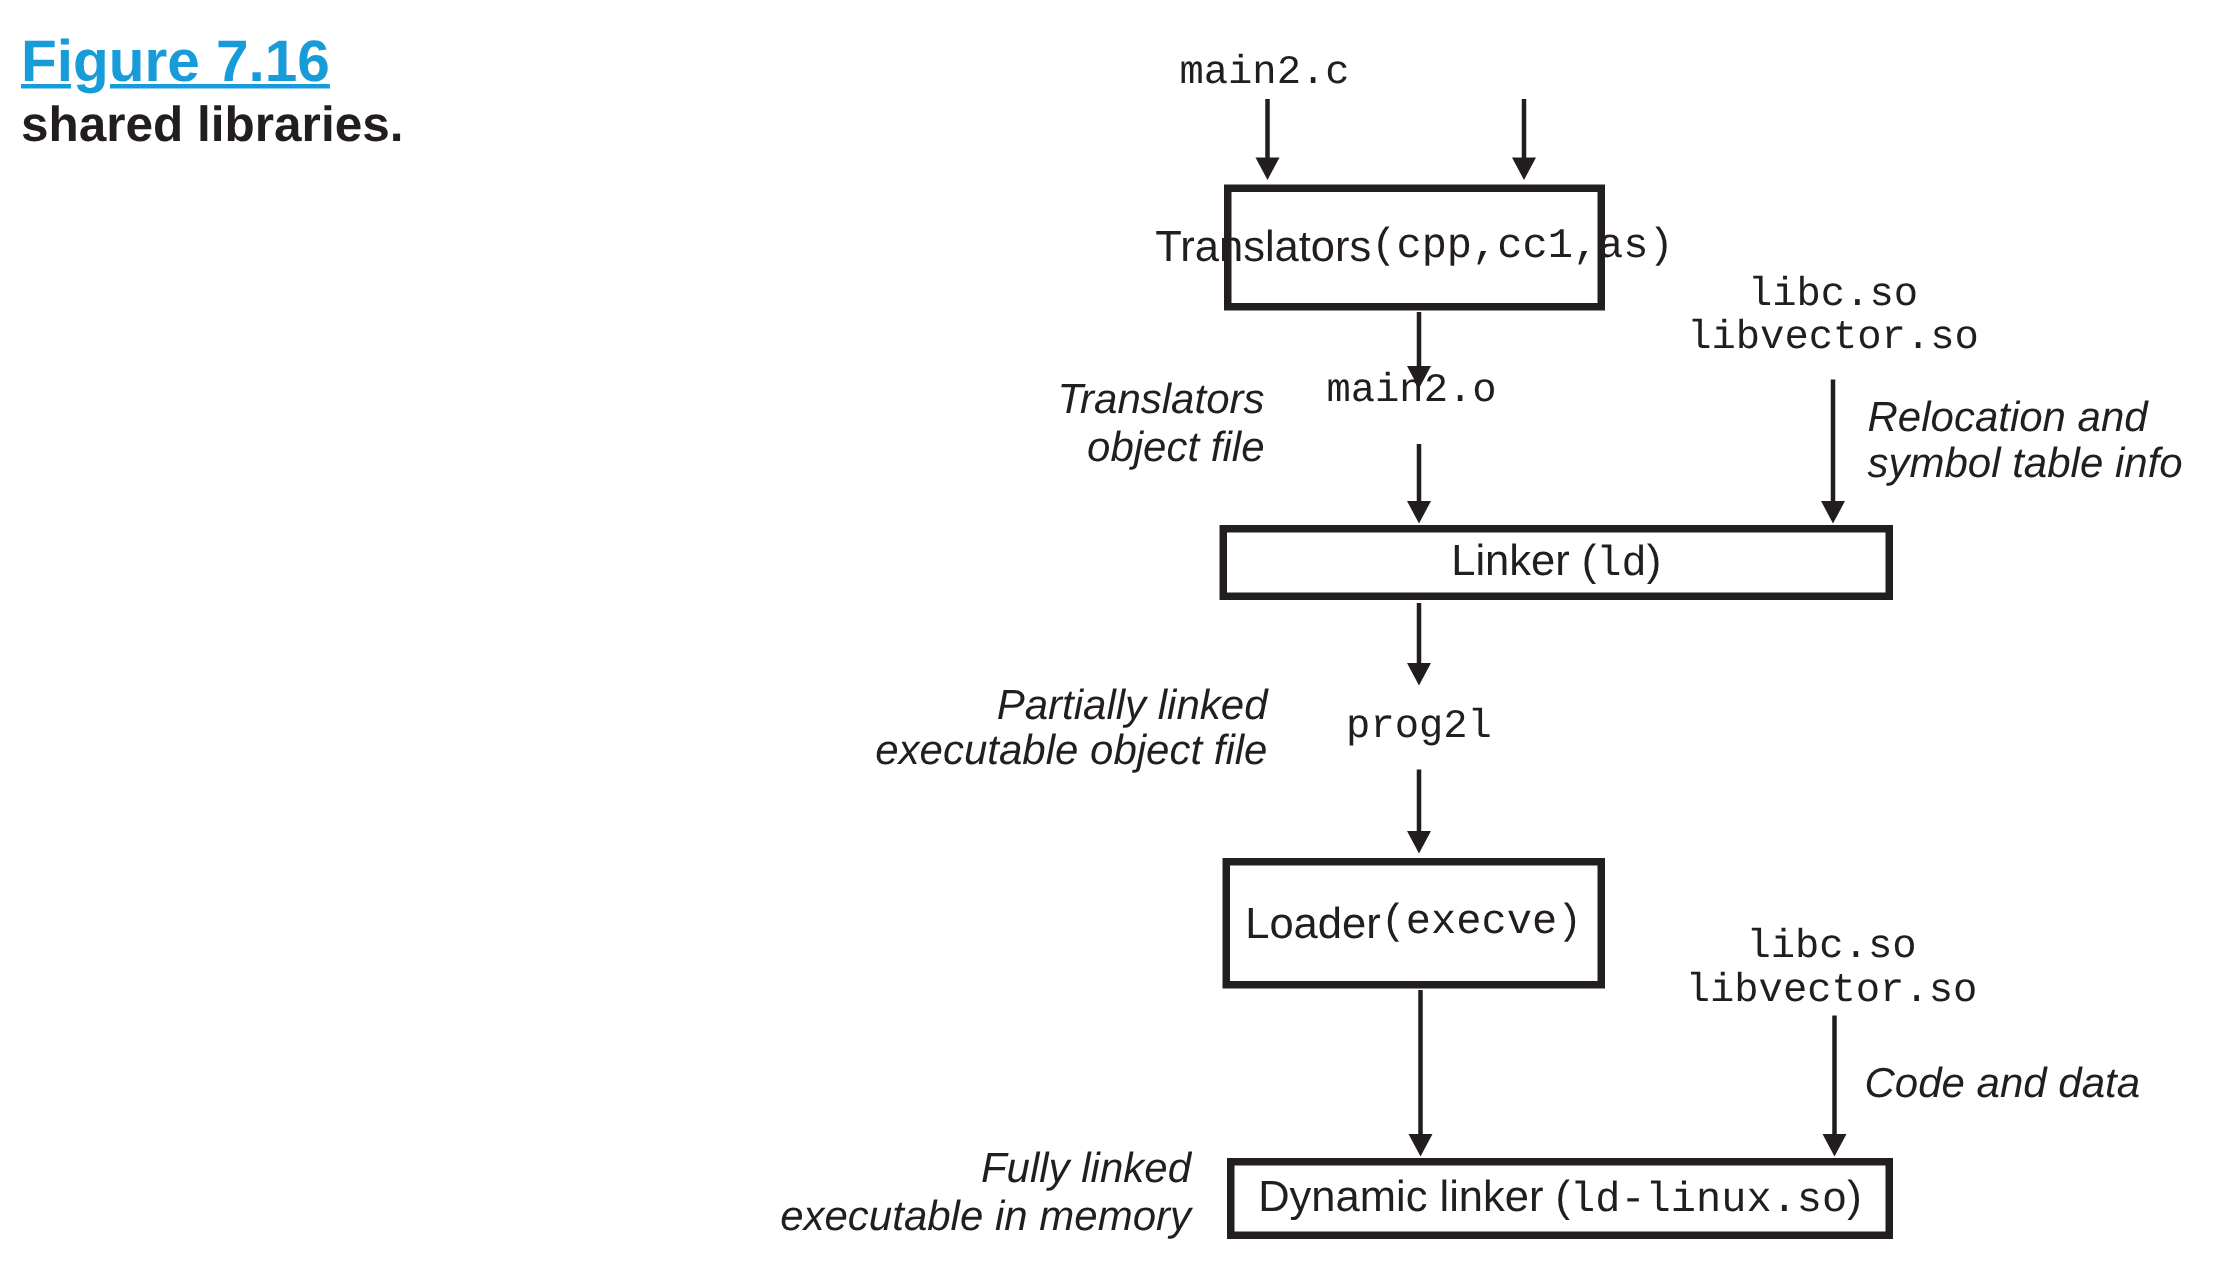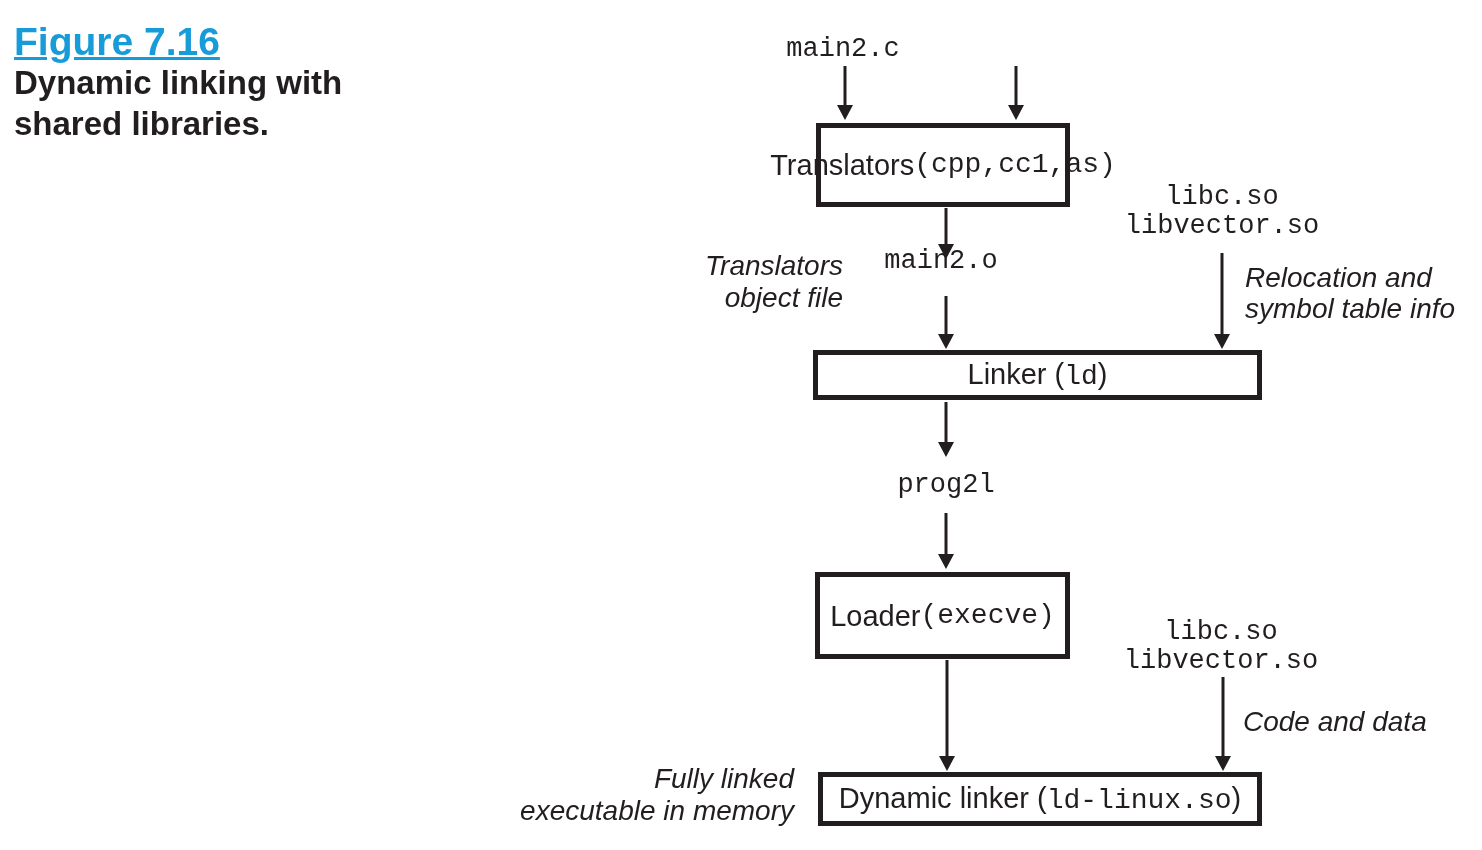--- a/index.html
+++ b/index.html
@@ -71,21 +71,20 @@
     border-top: 15px solid var(--ink);
   }
 </style>
 </head>
 <body>
 
 <div class="stage">
 
   <div class="abs fig-head">
     <div class="fig-num">Figure 7.16</div>
-    <div class="fig-title">Dynamic linking with</div>
     <div class="fig-title">shared libraries.</div>
   </div>
 
   <div class="abs mono center" style="left:743px; top:34px; width:200px">main2.c</div>
 
   <div class="arrow" style="left:837px; top:66px; height:54px">
     <div class="shaft" style="height:41px"></div>
     <div class="head"></div>
   </div>
   <div class="arrow" style="left:1008px; top:66px; height:54px">
@@ -132,20 +131,24 @@
 
   <div class="abs node" style="left:813px; top:350px; width:449px; height:50px">
     <div class="t1"><span>Linker (</span><span class="code">ld</span><span>)</span></div>
   </div>
 
   <div class="arrow" style="left:938px; top:402px; height:55px">
     <div class="shaft" style="height:42px"></div>
     <div class="head"></div>
   </div>
 
+  <div class="abs cap right" style="left:545px; top:455px; width:300px; line-height:30px">
+    <div>Partially linked</div>
+    <div>executable object file</div>
+  </div>
 
   <div class="abs mono center" style="left:846px; top:470px; width:200px">prog2l</div>
 
   <div class="arrow" style="left:938px; top:513px; height:56px">
     <div class="shaft" style="height:43px"></div>
     <div class="head"></div>
   </div>
 
   <div class="abs node" style="left:815px; top:572px; width:255px; height:87px">
     <div class="t1">Loader</div>

